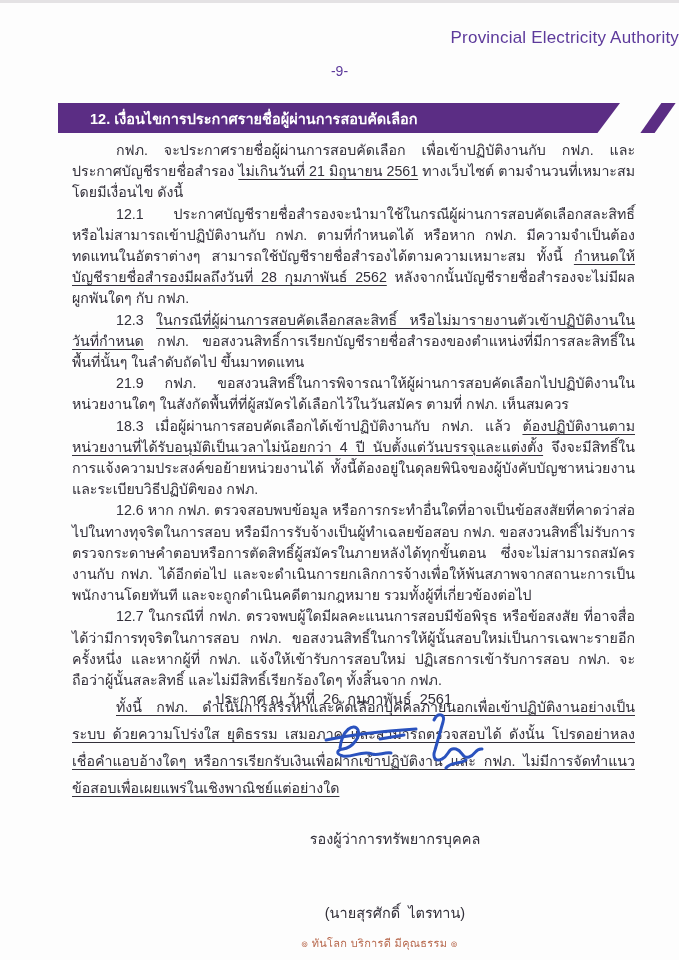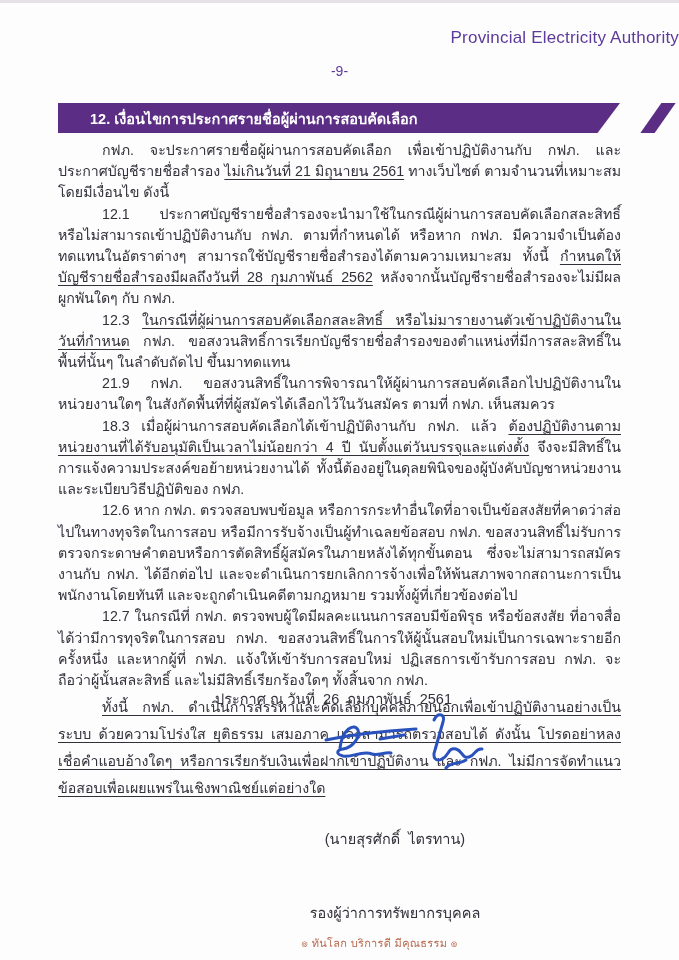--- a/index.html
+++ b/index.html
@@ -36,21 +36,21 @@
     position:absolute;left:637px;top:103px;width:42px;height:30px;
     background:var(--purple-banner);
     -webkit-clip-path:polygon(58% 0,92% 0,42% 100%,8% 100%);
     clip-path:polygon(58% 0,92% 0,42% 100%,8% 100%);
   }
   .banner-label{
     position:absolute;left:24px;top:50%;transform:translateY(-50%);
     color:#ffffff;font-size:14.5px;font-weight:bold;white-space:nowrap;margin-left:8px;
   }
   .body-text{
-    position:absolute;left:58px;top:140px;width:563px;
+    position:absolute;left:72px;top:140px;width:563px;
     font-size:14.2px;text-align:justify;
   }
   .para{margin:0;text-indent:44px;line-height:21.2px;}
   .para.wide{line-height:27px;margin-top:3px;}
   .u{text-decoration:underline;text-underline-offset:3px;text-decoration-thickness:1px;}
   .signoff-date{
     position:absolute;top:687px;left:215px;width:310px;text-align:left;
     font-size:14.5px;white-space:pre;
   }
   .signature-wrap{position:absolute;top:708px;left:318px;width:170px;height:68px;}
@@ -96,18 +96,18 @@
       <path d="M22,40 C24,22 36,14 40,22 C43,29 34,40 25,41 C19,42 17,46 25,48 C34,50 44,42 54,46 C60,48 66,44 73,45"></path>
       <path d="M8,32 C36,26 66,23 98,21"></path>
       <path d="M62,31 L86,27"></path>
       <path d="M116,12 C120,4 128,6 125,14 L117,42 C114,50 118,54 124,51 C131,48 130,39 138,41 C145,43 144,51 151,49 C158,47 157,40 164,41"></path>
       <path d="M128,60 C134,53 141,57 148,52"></path>
     </g>
   </svg>
 </div>
 
 <div class="signer-block">
+  <div>รองผู้ว่าการทรัพยากรบุคคล</div>
   <div>(นายสุรศักดิ์  ไตรทาน)</div>
-  <div>รองผู้ว่าการทรัพยากรบุคคล</div>
   
 </div>
 
 <div class="footer-slogan">๏ ทันโลก บริการดี มีคุณธรรม ๏</div>
 
 </body></html>

